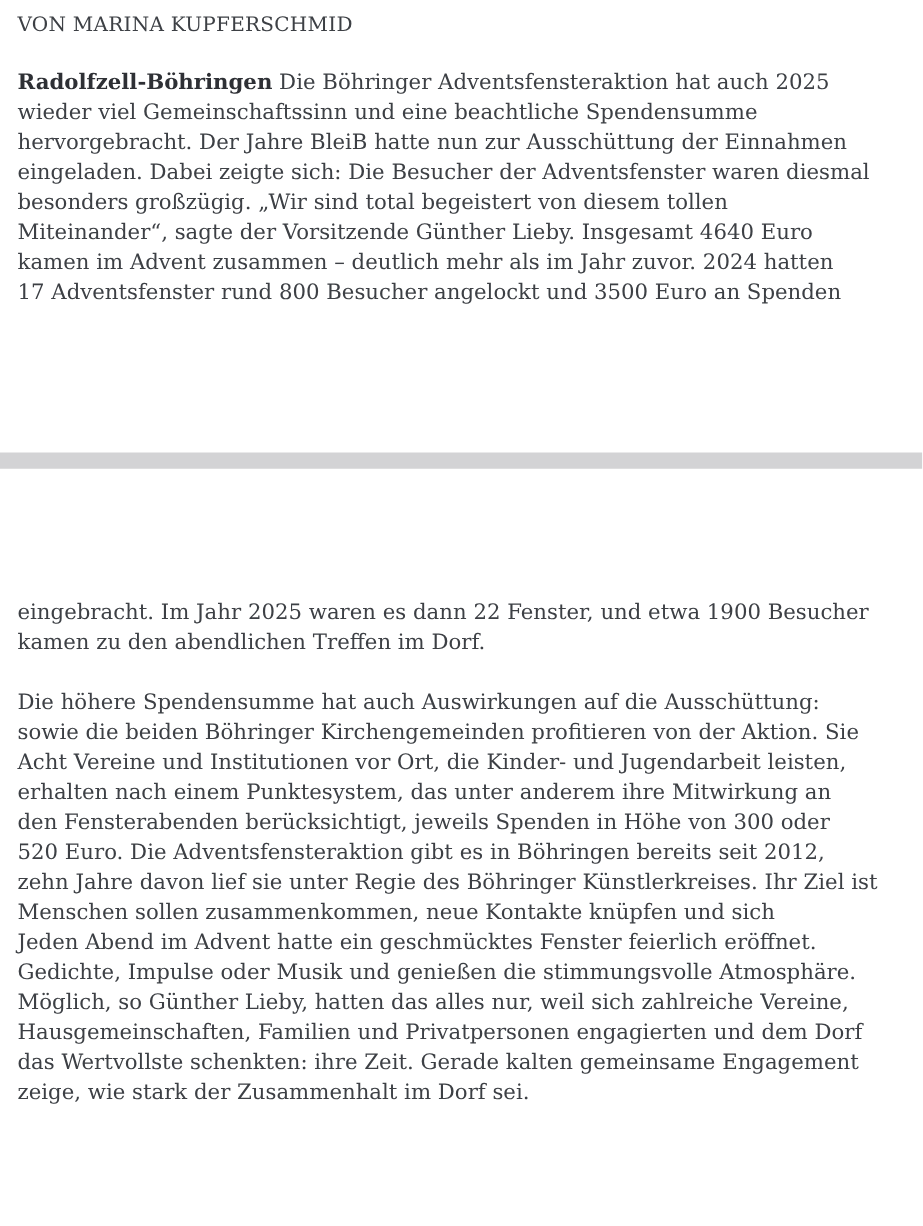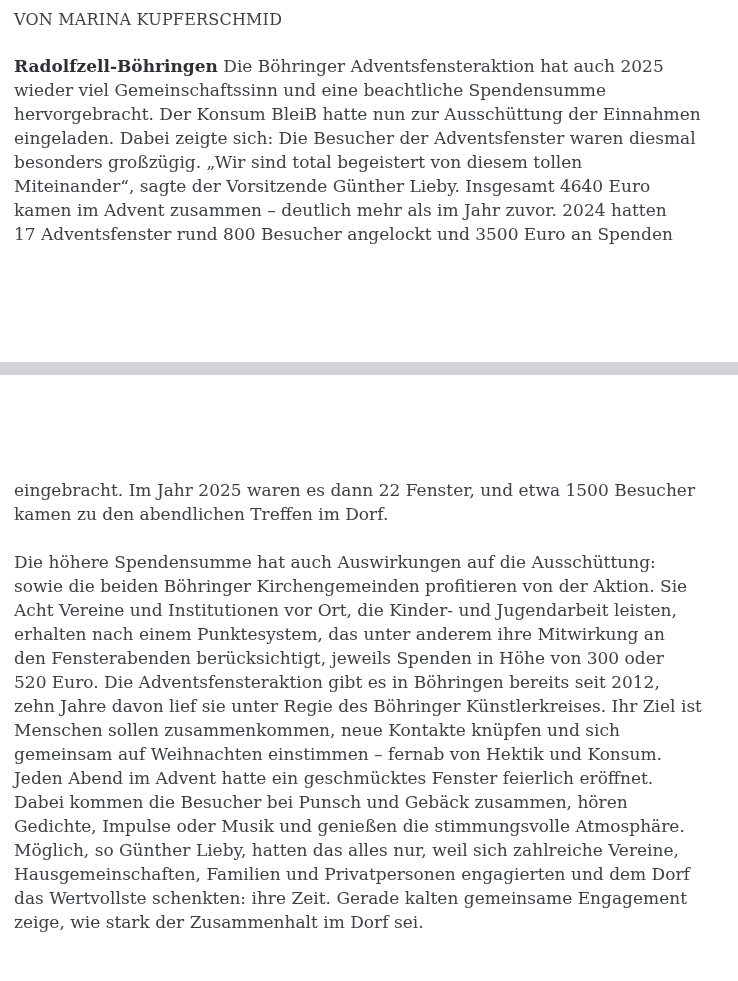--- a/index.html
+++ b/index.html
@@ -58,50 +58,48 @@
 
   <section class="content">
     <p class="byline">VON MARINA KUPFERSCHMID</p>
 
     <div class="para">
       <div class="line">
         <strong class="leadin">Radolfzell-Böhringen</strong><span> Die Böhringer Adventsfensteraktion hat auch 2025</span>
       </div>
       <div>
           <div class="line">wieder viel Gemeinschaftssinn und eine beachtliche Spendensumme</div>
-          <div class="line">hervorgebracht. Der Konsum BleiB hatte nun zur Ausschüttung der Einnahmen</div>
+          <div class="line">hervorgebracht. Der Jahre BleiB hatte nun zur Ausschüttung der Einnahmen</div>
           <div class="line">eingeladen. Dabei zeigte sich: Die Besucher der Adventsfenster waren diesmal</div>
           <div class="line">besonders großzügig. „Wir sind total begeistert von diesem tollen</div>
           <div class="line">Miteinander“, sagte der Vorsitzende Günther Lieby. Insgesamt 4640 Euro</div>
           <div class="line">kamen im Advent zusammen – deutlich mehr als im Jahr zuvor. 2024 hatten</div>
           <div class="line">17 Adventsfenster rund 800 Besucher angelockt und 3500 Euro an Spenden</div>
         </div>
     </div>
   </section>
 
   <div class="band"></div>
 
   <section class="content">
     <div class="para para-continuation">
-        <div class="line">eingebracht. Im Jahr 2025 waren es dann 22 Fenster, und etwa 1500 Besucher</div>
+        <div class="line">eingebracht. Im Jahr 2025 waren es dann 22 Fenster, und etwa 1900 Besucher</div>
         <div class="line">kamen zu den abendlichen Treffen im Dorf.</div>
       </div>
 
     <div class="para">
         <div class="line">Die höhere Spendensumme hat auch Auswirkungen auf die Ausschüttung:</div>
         <div class="line">sowie die beiden Böhringer Kirchengemeinden profitieren von der Aktion. Sie</div>
         <div class="line">Acht Vereine und Institutionen vor Ort, die Kinder- und Jugendarbeit leisten,</div>
         <div class="line">erhalten nach einem Punktesystem, das unter anderem ihre Mitwirkung an</div>
         <div class="line">den Fensterabenden berücksichtigt, jeweils Spenden in Höhe von 300 oder</div>
         <div class="line">520 Euro. Die Adventsfensteraktion gibt es in Böhringen bereits seit 2012,</div>
         <div class="line">zehn Jahre davon lief sie unter Regie des Böhringer Künstlerkreises. Ihr Ziel ist</div>
         <div class="line">Menschen sollen zusammenkommen, neue Kontakte knüpfen und sich</div>
-        <div class="line">gemeinsam auf Weihnachten einstimmen – fernab von Hektik und Konsum.</div>
         <div class="line">Jeden Abend im Advent hatte ein geschmücktes Fenster feierlich eröffnet.</div>
-        <div class="line">Dabei kommen die Besucher bei Punsch und Gebäck zusammen, hören</div>
         <div class="line">Gedichte, Impulse oder Musik und genießen die stimmungsvolle Atmosphäre.</div>
         <div class="line">Möglich, so Günther Lieby, hatten das alles nur, weil sich zahlreiche Vereine,</div>
         <div class="line">Hausgemeinschaften, Familien und Privatpersonen engagierten und dem Dorf</div>
         <div class="line">das Wertvollste schenkten: ihre Zeit. Gerade kalten gemeinsame Engagement</div>
         <div class="line">zeige, wie stark der Zusammenhalt im Dorf sei.</div>
       </div>
   </section>
 
 </div>
 

